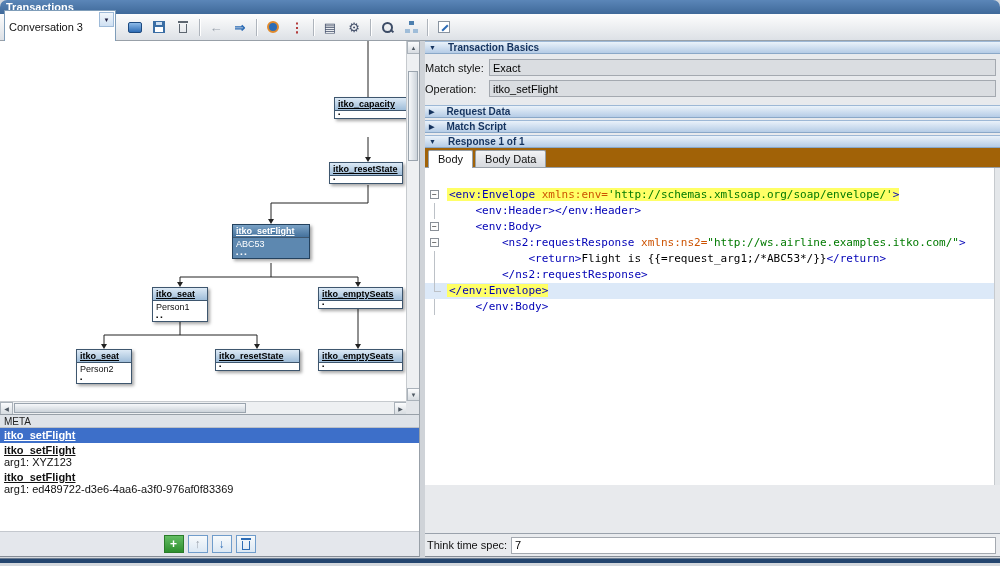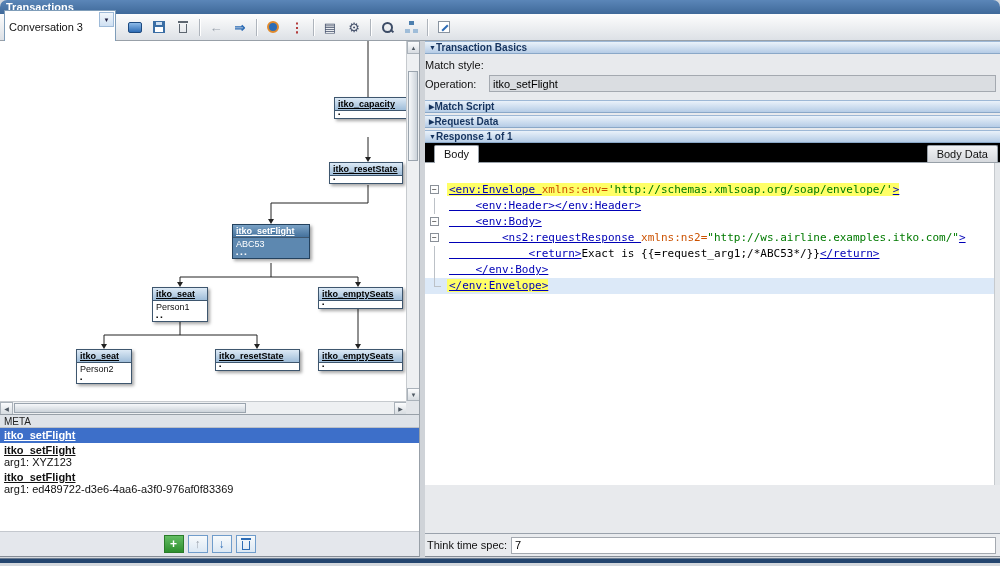--- a/index.html
+++ b/index.html
@@ -115,50 +115,50 @@
   .mbtn.add { background:linear-gradient(#63bd63,#2e8f2e); border-color:#2a7c2a; color:#fff; }
   .mbtn.up { color:#9aa2ac; }
 
   
   .right-panel { position:absolute; left:425px; top:41px; width:575px; height:516px;
                  background:#e8eaed; border-bottom:1px solid #858c96; display:flex; flex-direction:column; }
   .divider { position:absolute; left:420px; top:41px; width:5px; height:516px; background:#cfd3d8; }
 
   .sec-hd { height:13px; flex:0 0 13px; background:linear-gradient(#eaf2fa,#b5cce6);
             border-top:1px solid #9db8d6; border-bottom:1px solid #8aa8c8; color:#15335e;
-            font-weight:bold; font-size:10px; display:flex; align-items:center; gap:0;
+            font-weight:bold; font-size:10px; display:flex; align-items:center; gap:12px;
             padding-left:4px; margin-top:2px; }
   .sec-hd:first-child { margin-top:0; }
   .sec-hd .tri { font-size:7px; color:#15335e; }
 
   .fields-block { padding:3px 0 4px; background:#e8eaed; }
   .field-row { display:flex; align-items:center; padding:2px 4px 2px 0; }
   .field-row label { width:64px; text-align:left; padding-right:4px; font-size:11px; color:#111; }
   .field-input { flex:1; height:17px; background:#dadde1; border:1px solid #a4a9b0;
                  font-family:"Liberation Sans",sans-serif; font-size:11px; padding:0 3px; color:#000; }
 
-  .tabs { flex:0 0 20px; display:flex; align-items:flex-end; background:#000000;
-          border-bottom:1px solid #98a0a8; padding-left:9px;justify-content:space-between; }
+  .tabs { flex:0 0 20px; display:flex; align-items:flex-end; background:#a16207;
+          border-bottom:1px solid #98a0a8; padding-left:3px; }
   .tab { padding:2px 9px 2px; border:1px solid #98a0a8; border-bottom:none; margin-right:2px;
          background:linear-gradient(#f2f3f5,#d6d9dd); font-size:11px; border-radius:2px 2px 0 0; }
   .tab.active { background:#fff; position:relative; top:1px; padding-bottom:3px; }
 
   .editor { flex:1 1 auto; background:#fff; position:relative; overflow:hidden; padding-top:19px; }
   .code-line { position:relative; height:16px; line-height:16px; white-space:pre;
                font-family:"DejaVu Sans Mono", monospace; font-size:11px; }
   .code-line.current { background:var(--c-current_line); }
   .gutter-cell { display:inline-block; width:22px; height:16px; vertical-align:top; position:relative; }
   .fold-box { position:absolute; left:5px; top:3px; width:9px; height:9px; border:1px solid #8a9098;
               background:#fdfdfd; font-size:8px; line-height:7px; text-align:center; color:#333; }
   .g-v::before { content:''; position:absolute; left:9px; top:0; width:1px; height:16px; background:#bcc1c7; }
   .g-end::before { content:''; position:absolute; left:9px; top:0; width:1px; height:8px; background:#bcc1c7; }
   .g-end::after  { content:''; position:absolute; left:9px; top:8px; width:7px; height:1px; background:#bcc1c7; }
   .code-content { padding-left:2px; }
   .code-content.hl { background:var(--c-line_highlight); }
-  .seg-tag   { color:var(--c-tag);text-decoration:underline; }
+  .seg-tag   { color:var(--c-tag); }
   .seg-attr  { color:var(--c-attr); }
   .seg-value { color:var(--c-value); }
   .seg-text  { color:var(--c-text); }
 
   .right-scroll { position:absolute; right:0; top:0; width:6px; height:493px;
                   background:#e4e7ea; border-left:1px solid #c6cace; }
 
   .think-row { flex:0 0 23px; display:flex; align-items:center; background:#e9ebee;
                border-top:1px solid #9aa2ac; padding:0 4px 0 2px;margin-top:48px; }
   .think-row label { font-size:11px; padding-right:4px; }
@@ -334,51 +334,53 @@
   <div class="divider"></div>
 
   <div class="right-panel">
     <div class="sec-hd">
       <span class="tri">▼</span>
       <span>Transaction Basics</span>
     </div>
     <div class="fields-block">
       <div class="field-row">
         <label>Match style:</label>
+        <input class="field-input" value="Exact" style="">
       </div>
       <div class="field-row">
         <label>Operation:</label>
         <input class="field-input" value="itko_setFlight" style="">
       </div>
     </div>
     <div class="sec-hd">
       <span class="tri">▶</span>
-      <span>Match Script</span>
+      <span>Request Data</span>
     </div>
     <div class="sec-hd">
       <span class="tri">▶</span>
-      <span>Request Data</span>
+      <span>Match Script</span>
     </div>
     <div class="sec-hd">
       <span class="tri">▼</span>
       <span>Response 1 of 1</span>
     </div>
     <div class="tabs">
       <div class="tab active">Body</div>
       <div class="tab">Body Data</div>
     </div>
     <div class="editor">
       <div id="code-lines">
           <div class="code-line"><span class="gutter-cell g-box"><span class="fold-box">−</span></span><span class="code-content hl"><span class="seg-tag">&lt;env:Envelope </span><span class="seg-attr">xmlns:env=</span><span class="seg-value">'http://schemas.xmlsoap.org/soap/envelope/'</span><span class="seg-tag">&gt;</span></span></div>
           <div class="code-line"><span class="gutter-cell g-v"></span><span class="code-content"><span class="seg-tag">    &lt;env:Header&gt;&lt;/env:Header&gt;</span></span></div>
           <div class="code-line"><span class="gutter-cell g-box"><span class="fold-box">−</span></span><span class="code-content"><span class="seg-tag">    &lt;env:Body&gt;</span></span></div>
           <div class="code-line"><span class="gutter-cell g-box"><span class="fold-box">−</span></span><span class="code-content"><span class="seg-tag">        &lt;ns2:requestResponse </span><span class="seg-attr">xmlns:ns2=</span><span class="seg-value">"http://ws.airline.examples.itko.com/"</span><span class="seg-tag">&gt;</span></span></div>
-          <div class="code-line"><span class="gutter-cell g-v"></span><span class="code-content"><span class="seg-tag">            &lt;return&gt;</span><span class="seg-text">Exact is {{=request_arg1;/*ABC53*/}}</span><span class="seg-tag">&lt;/return&gt;</span></span></div>
+          <div class="code-line"><span class="gutter-cell g-v"></span><span class="code-content"><span class="seg-tag">            &lt;return&gt;</span><span class="seg-text">Flight is {{=request_arg1;/*ABC53*/}}</span><span class="seg-tag">&lt;/return&gt;</span></span></div>
+          <div class="code-line"><span class="gutter-cell g-v"></span><span class="code-content"><span class="seg-tag">        &lt;/ns2:requestResponse&gt;</span></span></div>
+          <div class="code-line current"><span class="gutter-cell g-end"></span><span class="code-content hl"><span class="seg-tag">&lt;/env:Envelope&gt;</span></span></div>
           <div class="code-line"><span class="gutter-cell g-v"></span><span class="code-content"><span class="seg-tag">    &lt;/env:Body&gt;</span></span></div>
-          <div class="code-line current"><span class="gutter-cell g-end"></span><span class="code-content hl"><span class="seg-tag">&lt;/env:Envelope&gt;</span></span></div>
         </div>
       <div class="right-scroll"></div>
     </div>
     <div class="think-row">
       <label>Think time spec:</label>
       <input class="think-input" value="7" style="">
     </div>
   </div>
 
   <div class="bottom-strip"></div>

